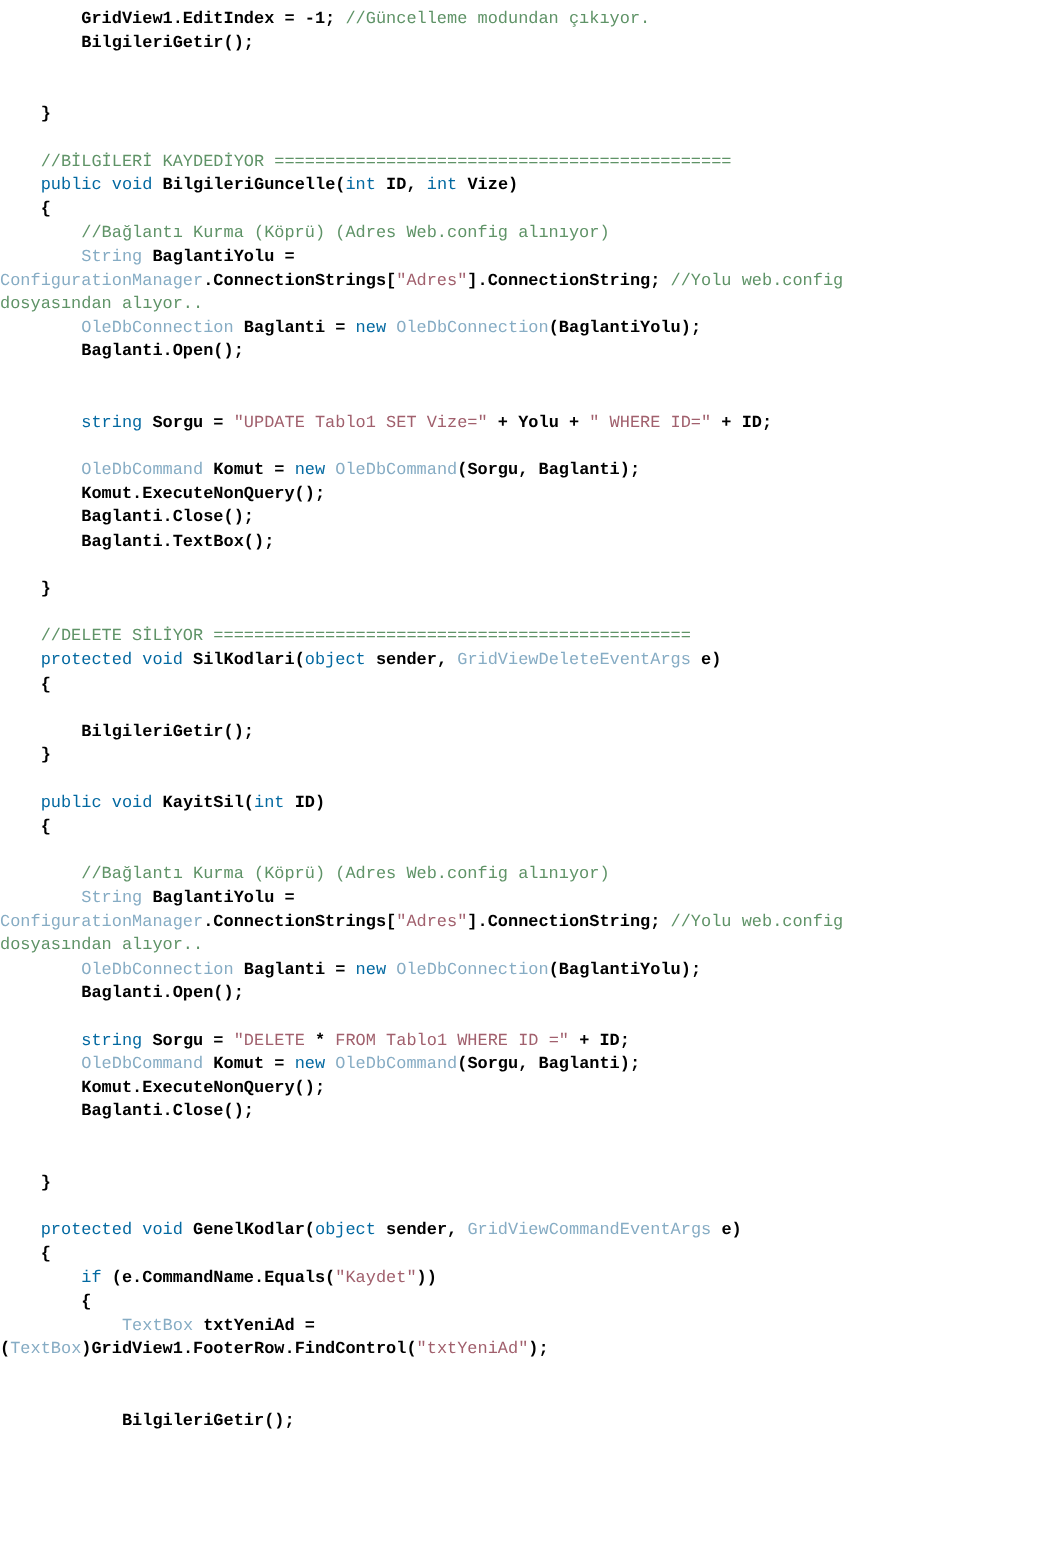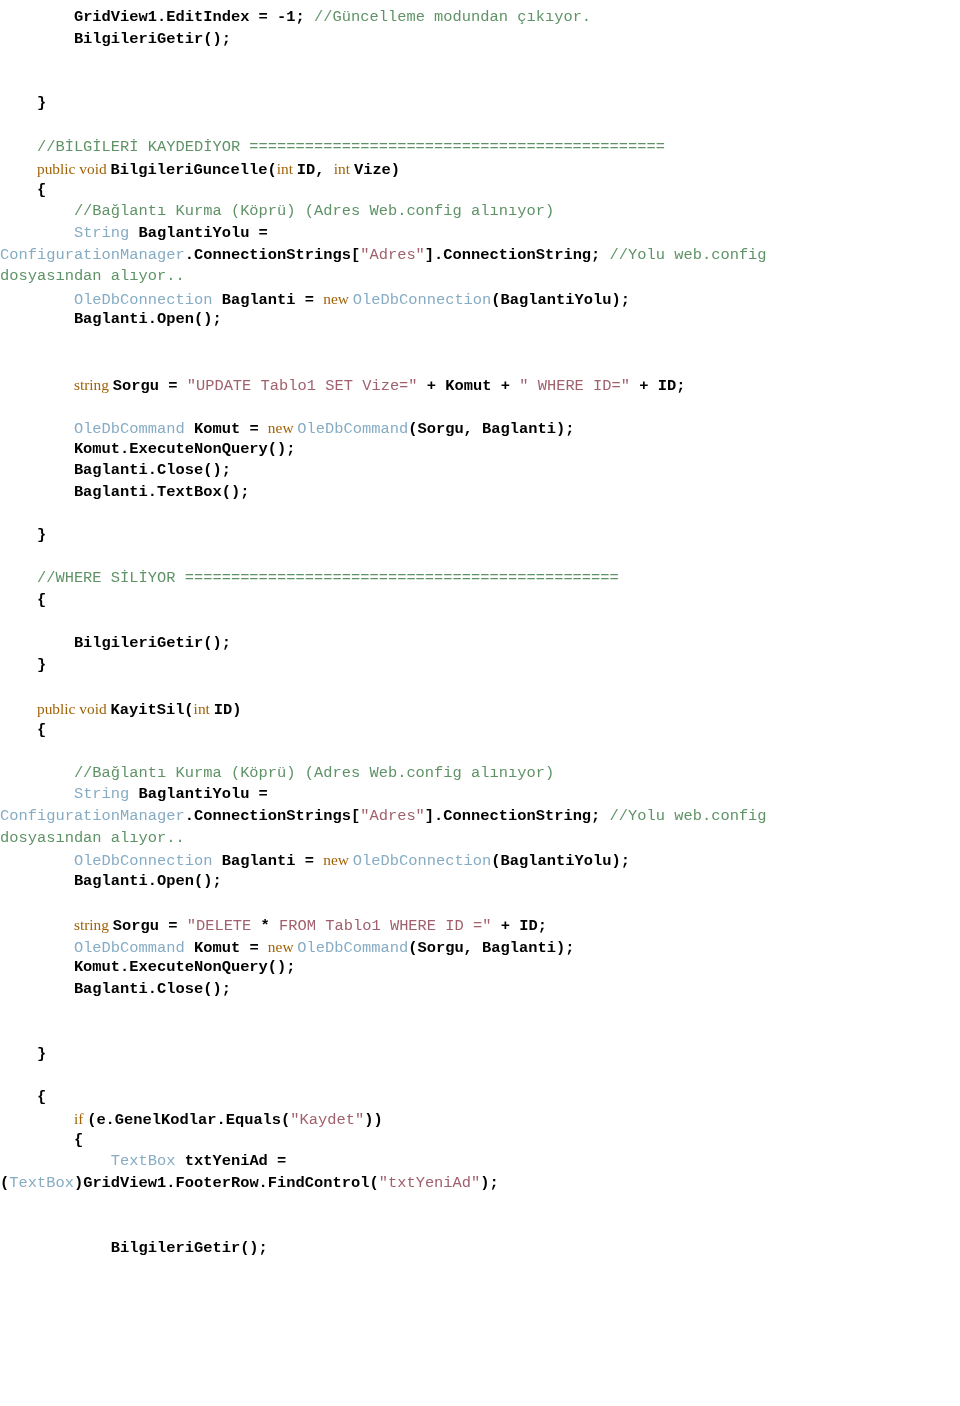--- a/index.html
+++ b/index.html
@@ -29,21 +29,21 @@
     letter-spacing: 0px;
     white-space: pre;
     font-family: "Liberation Mono", "DejaVu Sans Mono", monospace;
   }
   .code-line.blank {
     height: 21.6px;
   }
   
   .tok-plain    { color: #000000; font-weight: bold; }
   .tok-comment  { color: #5f9367; font-weight: normal; }
-  .tok-keyword  { color: #a16207; font-weight: normal; font-family: Liberation Serif, serif; }
+  .tok-keyword  { color: #0369a1; font-weight: normal; }
   .tok-type     { color: #86acc4; font-weight: normal; }
   .tok-string   { color: #a1606d; font-weight: normal; }
 
   
   #code-body {
     position: absolute;
     left: 0px;
     top: 7px;
     width: 960px;
   }
@@ -63,30 +63,31 @@
       <div class="code-line"><span class="tok-plain">    </span><span class="tok-keyword">public void </span><span class="tok-plain">BilgileriGuncelle(</span><span class="tok-keyword">int </span><span class="tok-plain">ID, </span><span class="tok-keyword">int </span><span class="tok-plain">Vize)</span></div>
       <div class="code-line"><span class="tok-plain">    {</span></div>
       <div class="code-line"><span class="tok-comment">        //Bağlantı Kurma (Köprü) (Adres Web.config alınıyor)</span></div>
       <div class="code-line"><span class="tok-plain">        </span><span class="tok-type">String </span><span class="tok-plain">BaglantiYolu =</span></div>
       <div class="code-line"><span class="tok-type">ConfigurationManager</span><span class="tok-plain">.ConnectionStrings[</span><span class="tok-string">"Adres"</span><span class="tok-plain">].ConnectionString; </span><span class="tok-comment">//Yolu web.config</span></div>
       <div class="code-line"><span class="tok-comment">dosyasından alıyor..</span></div>
       <div class="code-line"><span class="tok-plain">        </span><span class="tok-type">OleDbConnection </span><span class="tok-plain">Baglanti = </span><span class="tok-keyword">new </span><span class="tok-type">OleDbConnection</span><span class="tok-plain">(BaglantiYolu);</span></div>
       <div class="code-line"><span class="tok-plain">        Baglanti.Open();</span></div>
       <div class="code-line blank">&nbsp;</div>
       <div class="code-line blank">&nbsp;</div>
-      <div class="code-line"><span class="tok-plain">        </span><span class="tok-keyword">string </span><span class="tok-plain">Sorgu = </span><span class="tok-string">"UPDATE Tablo1 SET Vize="</span><span class="tok-plain"> + Komut + </span><span class="tok-string">" WHERE ID="</span><span class="tok-plain"> + ID;</span></div>
+      <div class="code-line"><span class="tok-plain">        </span><span class="tok-keyword">string </span><span class="tok-plain">Sorgu = </span><span class="tok-string">"UPDATE Tablo1 SET Vize="</span><span class="tok-plain"> + Yolu + </span><span class="tok-string">" WHERE ID="</span><span class="tok-plain"> + ID;</span></div>
       <div class="code-line blank">&nbsp;</div>
       <div class="code-line"><span class="tok-plain">        </span><span class="tok-type">OleDbCommand </span><span class="tok-plain">Komut = </span><span class="tok-keyword">new </span><span class="tok-type">OleDbCommand</span><span class="tok-plain">(Sorgu, Baglanti);</span></div>
       <div class="code-line"><span class="tok-plain">        Komut.ExecuteNonQuery();</span></div>
       <div class="code-line"><span class="tok-plain">        Baglanti.Close();</span></div>
       <div class="code-line"><span class="tok-plain">        Baglanti.TextBox();</span></div>
       <div class="code-line blank">&nbsp;</div>
       <div class="code-line"><span class="tok-plain">    }</span></div>
       <div class="code-line blank">&nbsp;</div>
-      <div class="code-line"><span class="tok-comment">    //WHERE SİLİYOR ===============================================</span></div>
+      <div class="code-line"><span class="tok-comment">    //DELETE SİLİYOR ===============================================</span></div>
+      <div class="code-line"><span class="tok-plain">    </span><span class="tok-keyword">protected void </span><span class="tok-plain">SilKodlari(</span><span class="tok-keyword">object </span><span class="tok-plain">sender, </span><span class="tok-type">GridViewDeleteEventArgs </span><span class="tok-plain">e)</span></div>
       <div class="code-line"><span class="tok-plain">    {</span></div>
       <div class="code-line blank">&nbsp;</div>
       <div class="code-line"><span class="tok-plain">        BilgileriGetir();</span></div>
       <div class="code-line"><span class="tok-plain">    }</span></div>
       <div class="code-line blank">&nbsp;</div>
       <div class="code-line"><span class="tok-plain">    </span><span class="tok-keyword">public void </span><span class="tok-plain">KayitSil(</span><span class="tok-keyword">int </span><span class="tok-plain">ID)</span></div>
       <div class="code-line"><span class="tok-plain">    {</span></div>
       <div class="code-line blank">&nbsp;</div>
       <div class="code-line"><span class="tok-comment">        //Bağlantı Kurma (Köprü) (Adres Web.config alınıyor)</span></div>
       <div class="code-line"><span class="tok-plain">        </span><span class="tok-type">String </span><span class="tok-plain">BaglantiYolu =</span></div>
@@ -96,22 +97,23 @@
       <div class="code-line"><span class="tok-plain">        Baglanti.Open();</span></div>
       <div class="code-line blank">&nbsp;</div>
       <div class="code-line"><span class="tok-plain">        </span><span class="tok-keyword">string </span><span class="tok-plain">Sorgu = </span><span class="tok-string">"DELETE </span><span class="tok-plain">*</span><span class="tok-string"> FROM Tablo1 WHERE ID ="</span><span class="tok-plain"> + ID;</span></div>
       <div class="code-line"><span class="tok-plain">        </span><span class="tok-type">OleDbCommand </span><span class="tok-plain">Komut = </span><span class="tok-keyword">new </span><span class="tok-type">OleDbCommand</span><span class="tok-plain">(Sorgu, Baglanti);</span></div>
       <div class="code-line"><span class="tok-plain">        Komut.ExecuteNonQuery();</span></div>
       <div class="code-line"><span class="tok-plain">        Baglanti.Close();</span></div>
       <div class="code-line blank">&nbsp;</div>
       <div class="code-line blank">&nbsp;</div>
       <div class="code-line"><span class="tok-plain">    }</span></div>
       <div class="code-line blank">&nbsp;</div>
+      <div class="code-line"><span class="tok-plain">    </span><span class="tok-keyword">protected void </span><span class="tok-plain">GenelKodlar(</span><span class="tok-keyword">object </span><span class="tok-plain">sender, </span><span class="tok-type">GridViewCommandEventArgs </span><span class="tok-plain">e)</span></div>
       <div class="code-line"><span class="tok-plain">    {</span></div>
-      <div class="code-line"><span class="tok-plain">        </span><span class="tok-keyword">if </span><span class="tok-plain">(e.GenelKodlar.Equals(</span><span class="tok-string">"Kaydet"</span><span class="tok-plain">))</span></div>
+      <div class="code-line"><span class="tok-plain">        </span><span class="tok-keyword">if </span><span class="tok-plain">(e.CommandName.Equals(</span><span class="tok-string">"Kaydet"</span><span class="tok-plain">))</span></div>
       <div class="code-line"><span class="tok-plain">        {</span></div>
       <div class="code-line"><span class="tok-plain">            </span><span class="tok-type">TextBox </span><span class="tok-plain">txtYeniAd =</span></div>
       <div class="code-line"><span class="tok-plain">(</span><span class="tok-type">TextBox</span><span class="tok-plain">)GridView1.FooterRow.FindControl(</span><span class="tok-string">"txtYeniAd"</span><span class="tok-plain">);</span></div>
       <div class="code-line blank">&nbsp;</div>
       <div class="code-line blank">&nbsp;</div>
       <div class="code-line"><span class="tok-plain">            BilgileriGetir();</span></div>
       <div class="code-line blank">&nbsp;</div>
     </div>
 </div>
 

